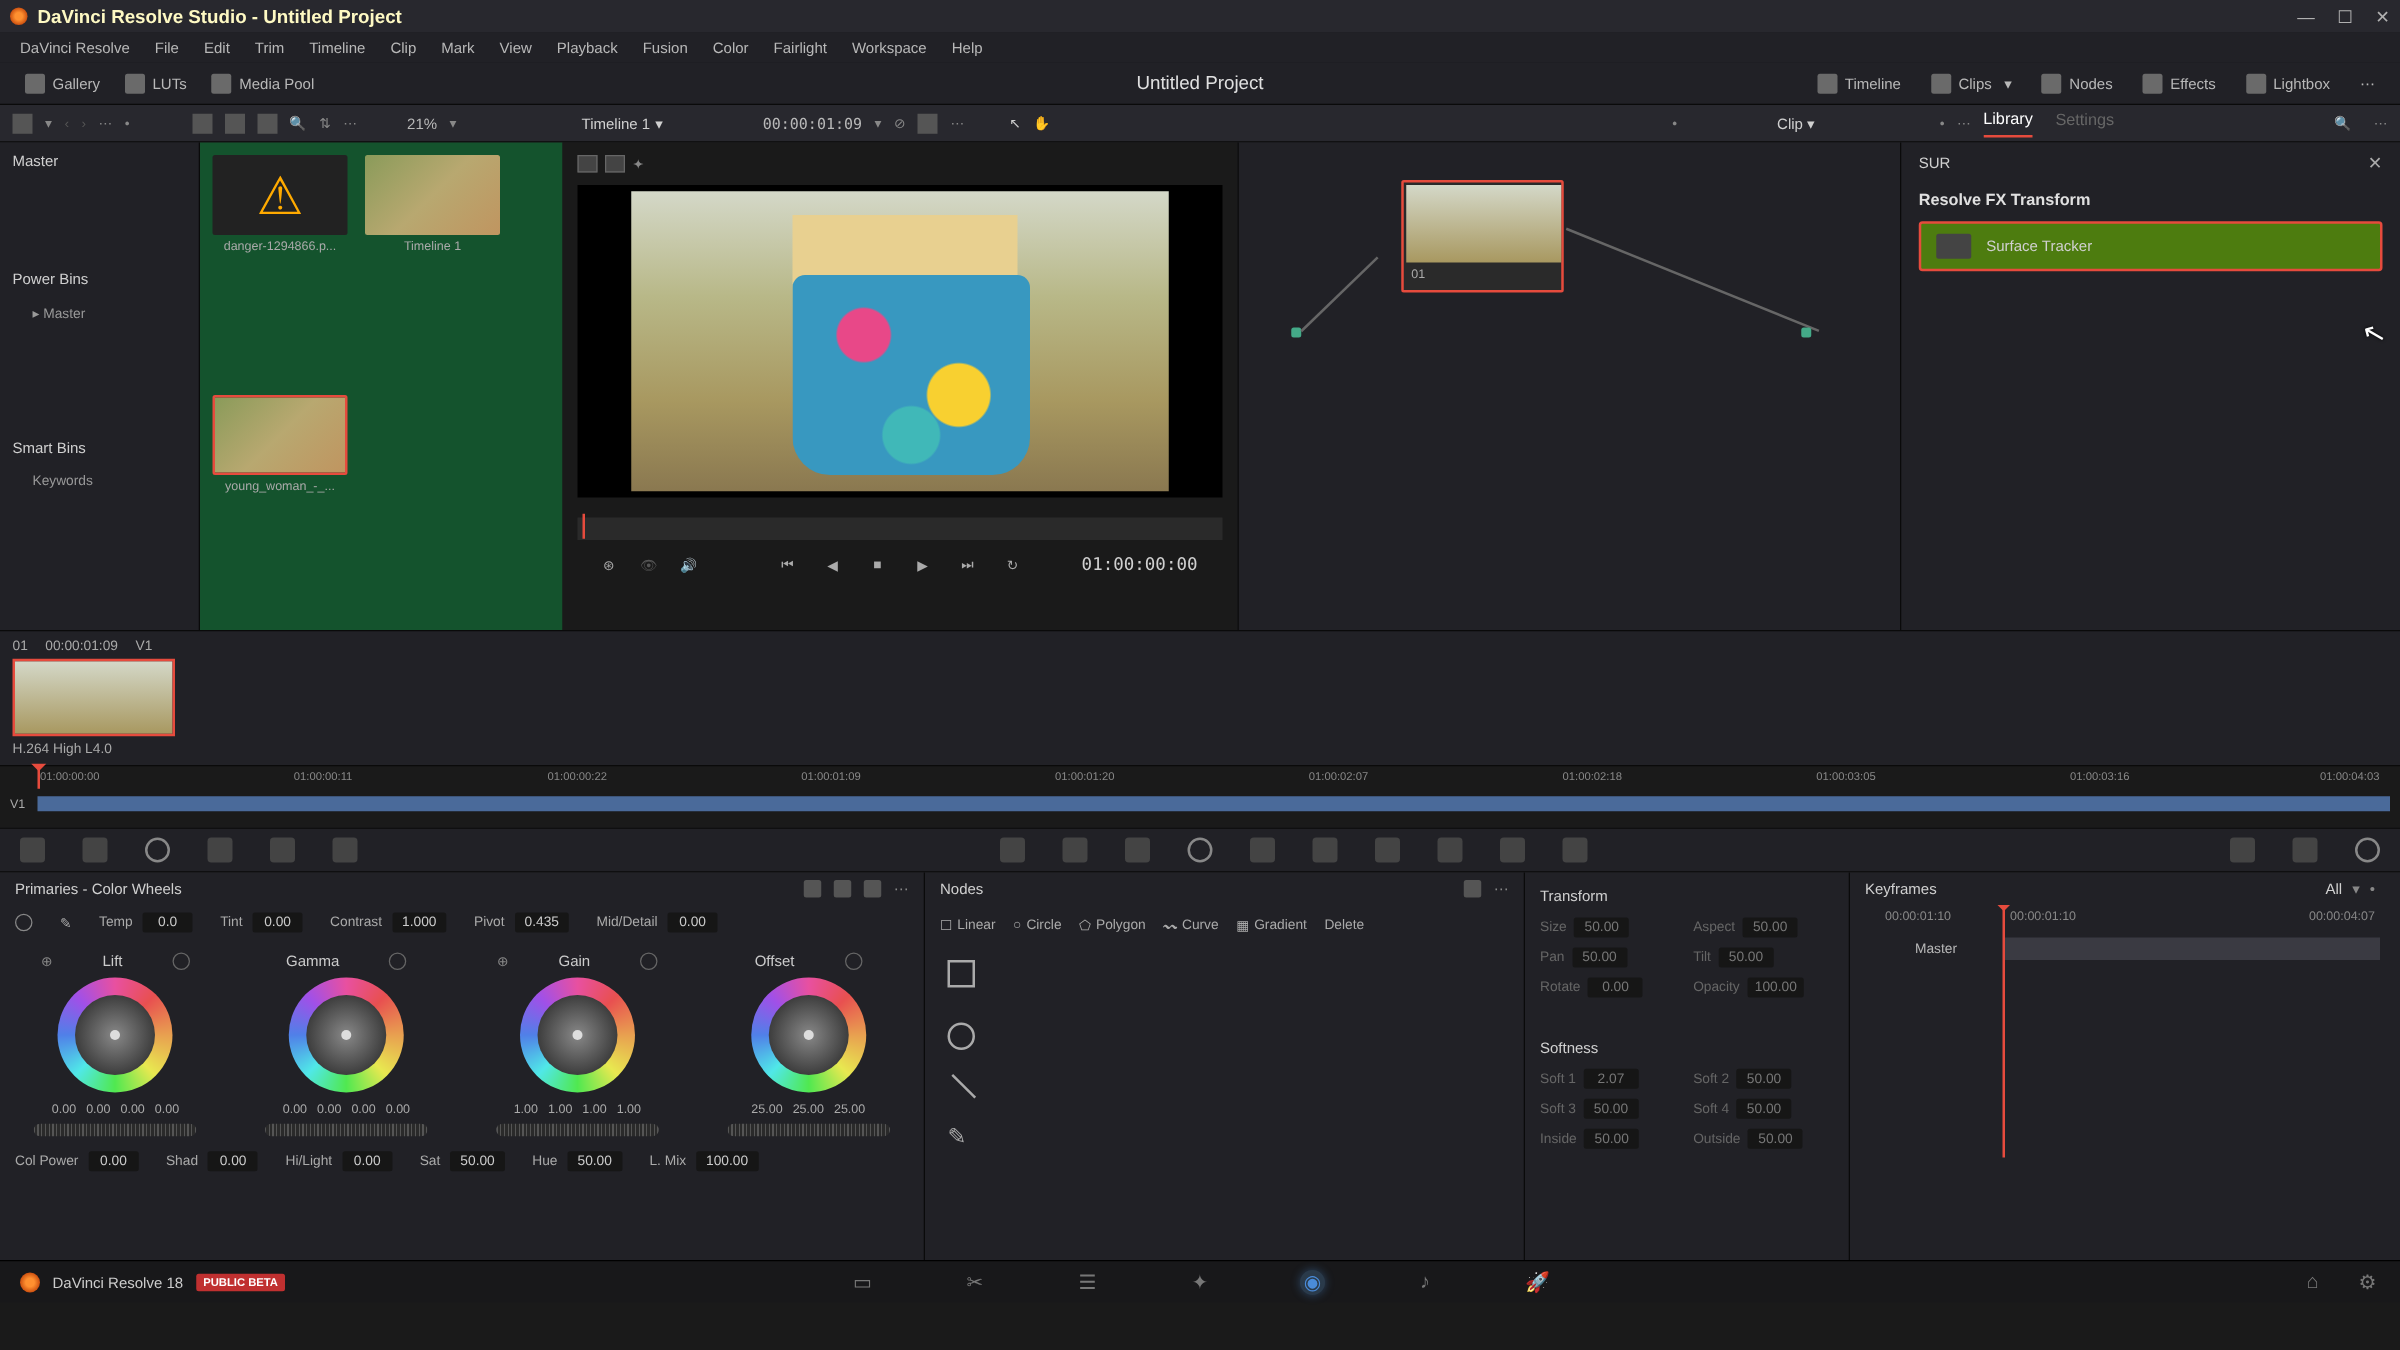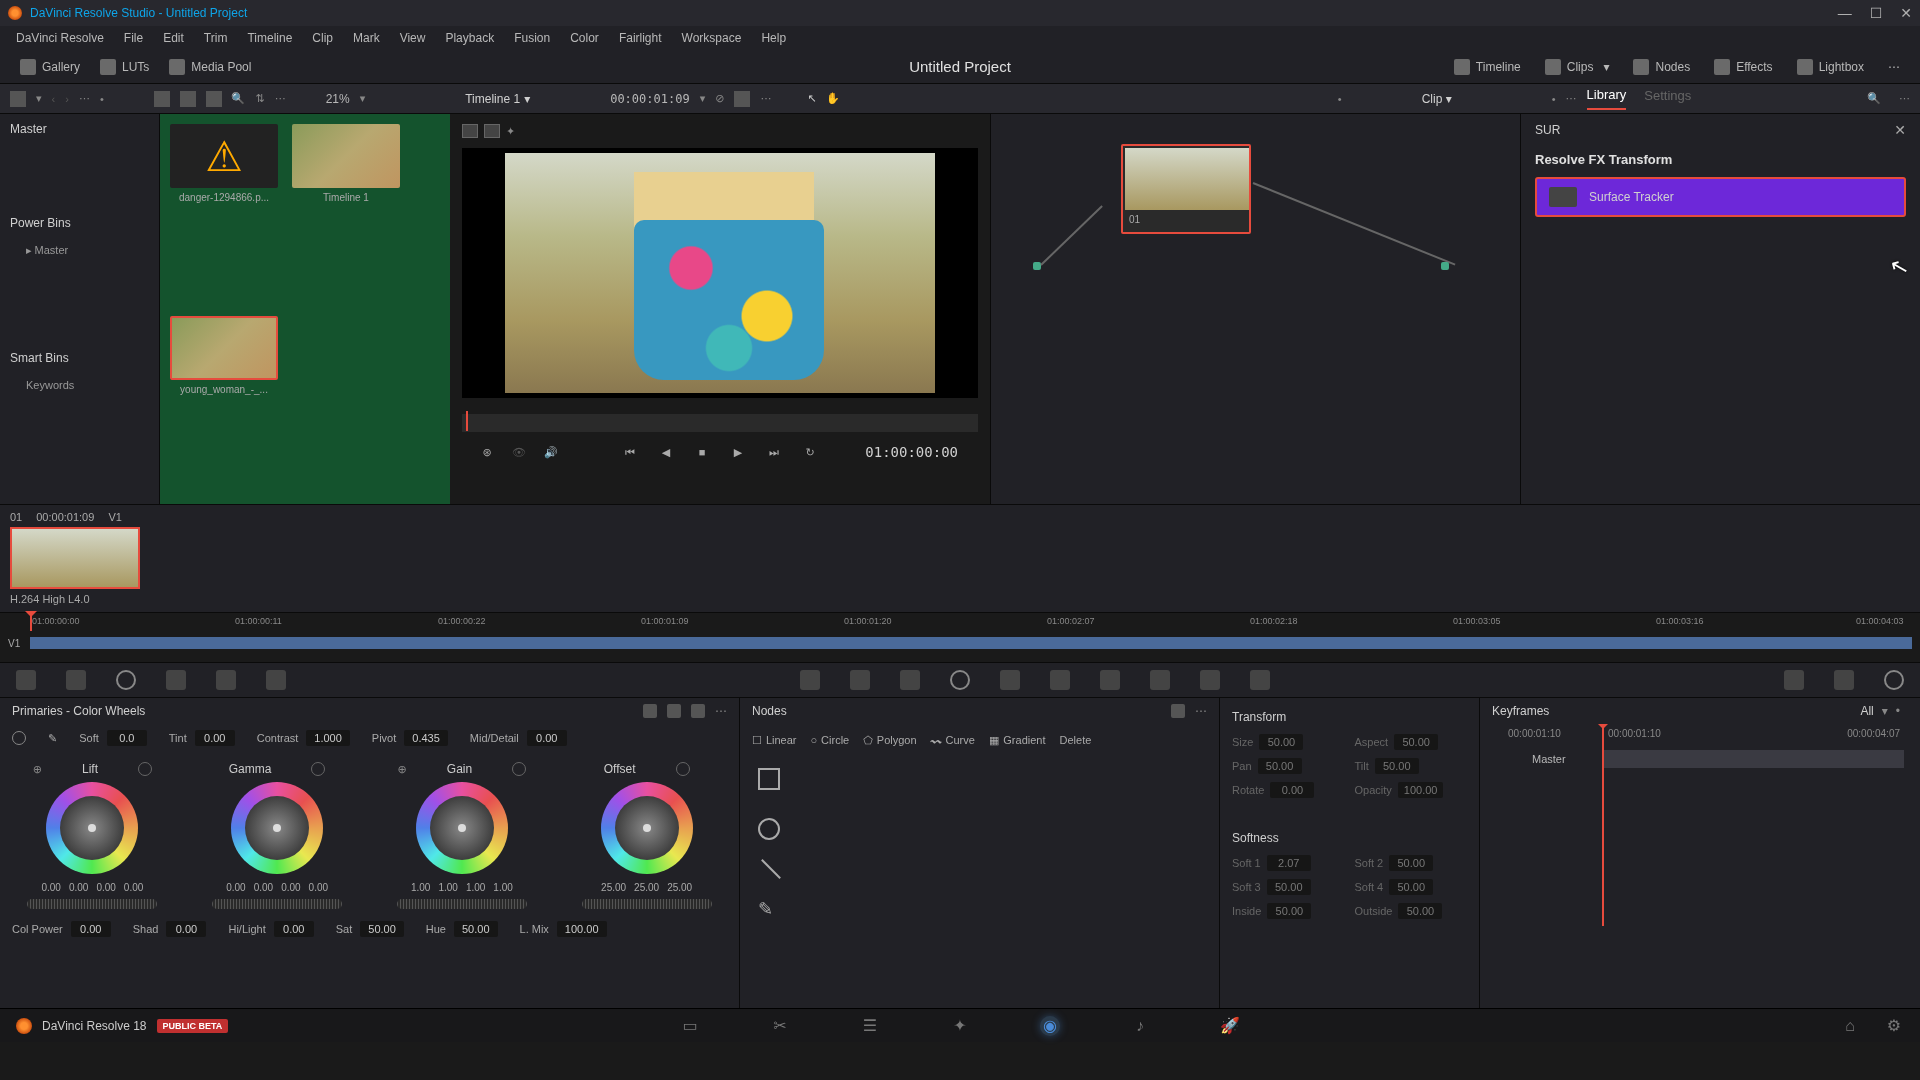--- a/index.html
+++ b/index.html
@@ -1,21 +1,21 @@
 <!DOCTYPE html>
 <html><head>
 <meta charset="utf-8">
 <style>
 * { margin: 0; padding: 0; box-sizing: border-box; font-family: 'Segoe UI', Arial, sans-serif; }
 body { background: #1a1a1a; color: #b8b8b8; font-size: 11px; overflow: hidden; width: 1920px; height: 1080px; }
 
 
 .titlebar { height: 26px; background: #28282e; display: flex; align-items: center; padding: 0 8px; }
 .titlebar .app-icon { width: 14px; height: 14px; background: radial-gradient(circle, #ff9030 30%, #cc5010 70%); border-radius: 50%; margin-right: 8px; }
-.titlebar .title { font-size: 12px; color: #0ea5e9; }
+.titlebar .title { font-size: 15px; color: #fef9c3; font-weight: bold; }
 .titlebar .win-controls { margin-left: auto; display: flex; gap: 18px; }
 .titlebar .win-controls span { cursor: pointer; font-size: 14px; color: #b0b0b0; }
 
 
 .menubar { height: 24px; background: #212126; display: flex; align-items: center; padding: 0 6px; gap: 0; }
 .menubar .menu-item { padding: 4px 10px; font-size: 12px; color: #b8b8b8; cursor: pointer; }
 
 
 .top-toolbar { height: 34px; background: #212126; display: flex; align-items: center; padding: 0 10px; border-bottom: 1px solid #0a0a0a; }
 .top-toolbar .tb-btn { display: flex; align-items: center; gap: 6px; padding: 4px 10px; cursor: pointer; color: #b8b8b8; font-size: 12px; }
@@ -71,21 +71,21 @@
 .node-in { position: absolute; left: 42px; top: 148px; width: 8px; height: 8px; background: #4a8; border-radius: 2px; }
 .node-out { position: absolute; left: 450px; top: 148px; width: 8px; height: 8px; background: #4a8; border-radius: 2px; }
 .node-line1 { position:absolute; left:50px; top:150px; width:85px; height:2px; background:#666; transform-origin:left; transform:rotate(-44deg); }
 .node-line2 { position:absolute; left:262px; top:68px; width:218px; height:2px; background:#666; transform-origin:left; transform:rotate(22deg); }
 
 .effects-panel { width: 400px; background: #212126; border-left: 1px solid #0a0a0a; padding: 8px 14px; }
 .effects-panel .search-row { display: flex; align-items: center; margin-bottom: 14px; }
 .effects-panel .search-text { font-size: 12px; color: #d0d0d0; }
 .effects-panel .clear-x { margin-left: auto; font-size: 14px; cursor: pointer; color: #aaa; }
 .effects-panel .category { font-size: 13px; font-weight: 600; color: #e0e0e0; margin-bottom: 10px; }
-.effects-panel .effect-item { border: 2px solid #e64b3d; background: #6d28d9; padding: 8px 12px; display: flex; align-items: center; gap: 12px; border-radius: 3px; }
+.effects-panel .effect-item { border: 2px solid #e64b3d; background: #4d7c0f; padding: 8px 12px; display: flex; align-items: center; gap: 12px; border-radius: 3px; }
 .effects-panel .effect-icon { width: 28px; height: 20px; background: #444; border-radius: 2px; }
 .effects-panel .effect-name { font-size: 12px; color: #d0d0d0; }
 .cursor { position:absolute; right:12px; top:140px; font-size:22px; color:#fff; text-shadow: 0 0 3px #000; transform: rotate(-15deg); pointer-events:none; }
 
 
 .clip-strip { height: 108px; background: #212126; padding: 6px 10px; border-top: 1px solid #0a0a0a; }
 .clip-strip .info-row { display: flex; gap: 14px; font-size: 11px; color: #aaa; margin-bottom: 4px; }
 .clip-strip .strip-thumb { width: 130px; height: 62px; border: 2px solid #e64b3d; background: linear-gradient(180deg, #d4d8c8 0%, #a89860 100%); }
 .clip-strip .codec { font-size: 11px; color: #aaa; margin-top: 4px; }
 
@@ -418,21 +418,21 @@
         <span class="hdr-icon"></span>
         <span class="hdr-icon"></span>
         <span class="hdr-icon"></span>
         <span style="color:#888;">⋯</span>
       </div>
     </div>
     <div class="adjust-row">
       <span style="width:14px;height:14px;border:1px solid #888;border-radius:50%;"></span>
       <span style="color:#aaa;">✎</span>
       <div class="adjust-item">
-          <span>Soft</span>
+          <span>Temp</span>
           <span class="val">0.0</span>
         </div>
       <div class="adjust-item">
           <span>Tint</span>
           <span class="val">0.00</span>
         </div>
       <div class="adjust-item">
           <span>Contrast</span>
           <span class="val">1.000</span>
         </div>

